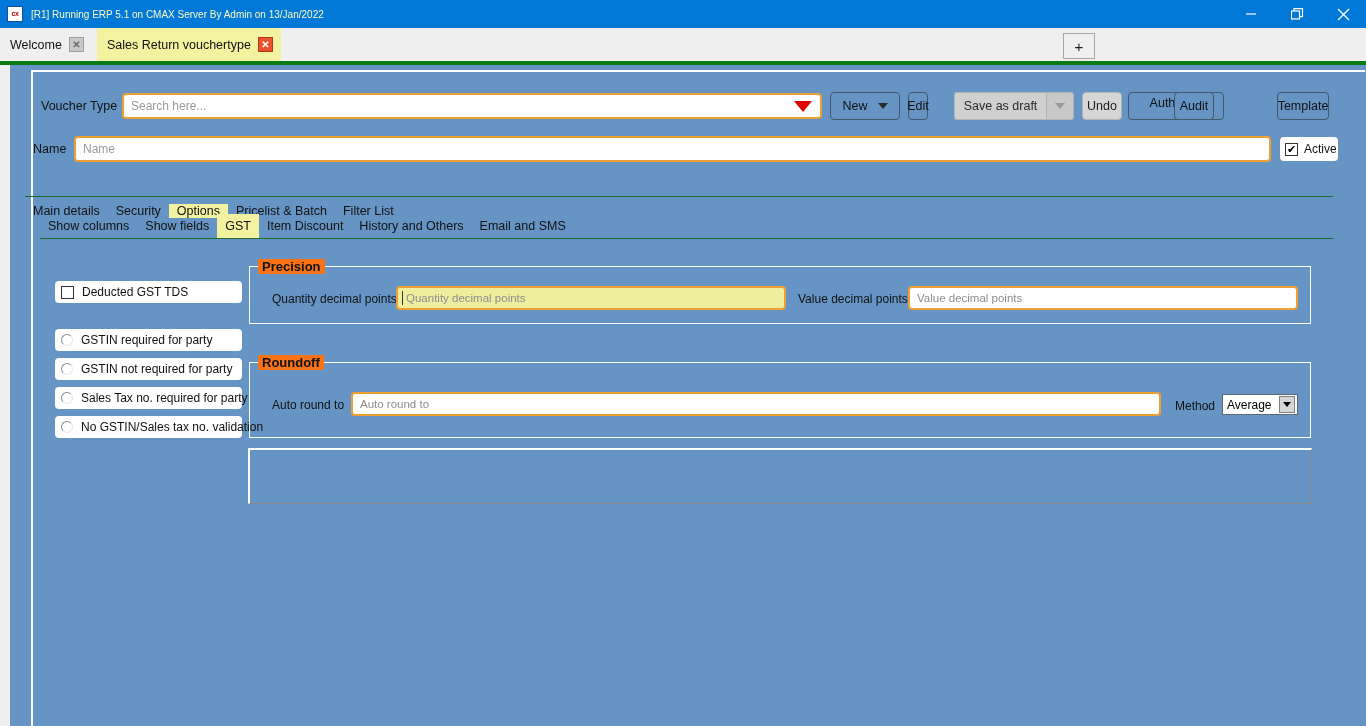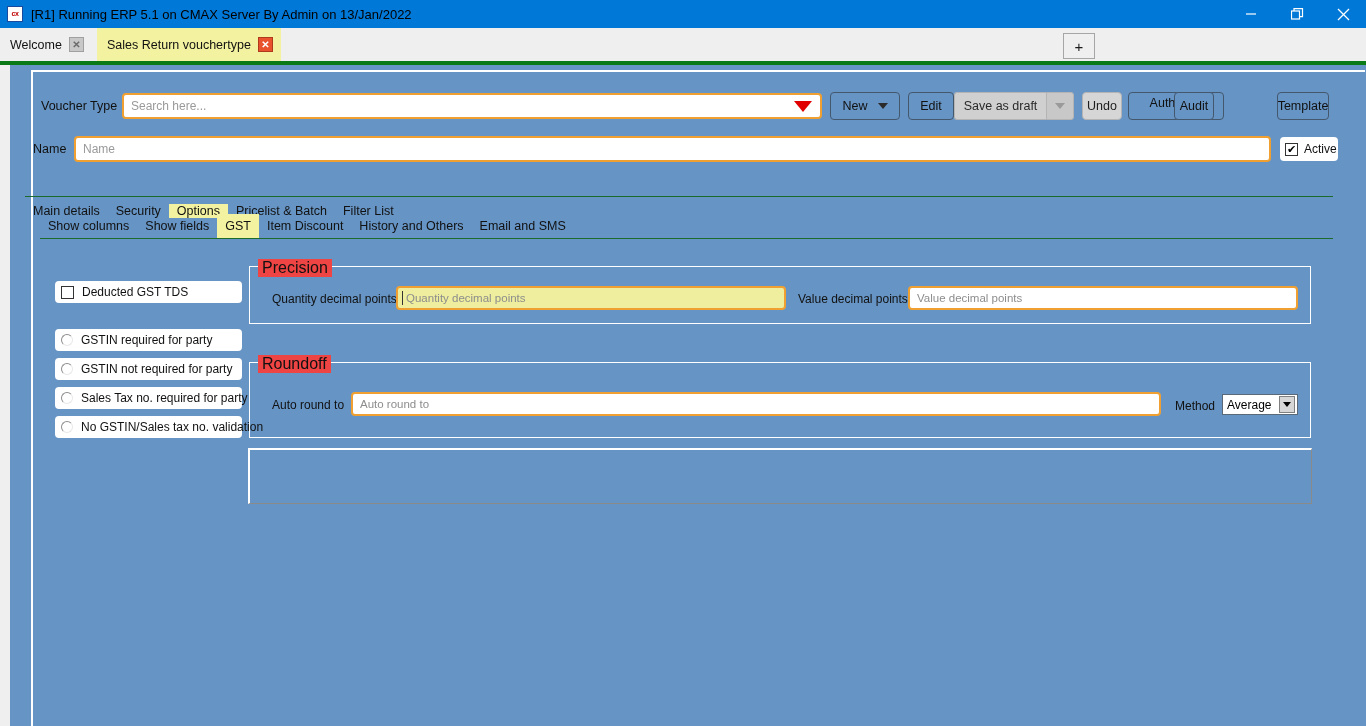--- a/index.html
+++ b/index.html
@@ -20,21 +20,21 @@
   #app-icon {
     width: 16px; height: 16px; margin-left: 7px; margin-right: 8px;
     background: #ffffff;
     border: 1px solid #1a4a9c;
     font-size: 7px; line-height: 14px; text-align: center;
     color: #c00000; font-weight: bold; letter-spacing: -0.5px;
     font-family: "Liberation Sans", sans-serif;
     flex: none;
   }
   #title-text {
-    color: #000000; font-size: 13px; white-space: nowrap;
+    color: #fef9c3; font-size: 10px; white-space: nowrap;
   }
   #win-controls { margin-left: auto; display: flex; height: 28px; }
   .win-btn {
     width: 46px; height: 28px; display: flex; align-items: center; justify-content: center;
     color: #ffffff;
   }
   .win-btn svg { display: block; }
 
   
   #tabstrip {
@@ -110,21 +110,21 @@
     font-size: 12.5px;
     display: flex; align-items: center; justify-content: center;
     white-space: nowrap;
   }
   .tb-btn .arrow {
     width: 0; height: 0; margin-left: 10px;
     border-left: 5px solid transparent; border-right: 5px solid transparent;
     border-top: 6px solid #2b2b2b;
   }
   #btn-new      { left: 830px;  width: 70px; }
-  #btn-edit     { left: 908px;  width: 46px; }
+  #btn-edit     { left: 908px;  width: 20px; }
   #btn-savedraft{
     left: 954px; width: 92px; background: #d0d0d0; border: 1px solid #b4b4b4;
     border-right: none; border-radius: 3px 0 0 3px; color: #2a2a2a;
   }
   #btn-savedraft-arrow {
     position: absolute; left: 1046px; top: 92px; width: 28px; height: 28px;
     background: #c8c8c8; border: 1px solid #b4b4b4; border-radius: 0 3px 3px 0;
     display: flex; align-items: center; justify-content: center;
   }
   #btn-savedraft-arrow i {
@@ -199,21 +199,21 @@
   #pill-r2    { top: 358px; }
   #pill-r3    { top: 387px; }
   #pill-r4    { top: 416px; }
 
   
   .fset {
     position: absolute; border: 1px solid #ffffff;
   }
   .fset-legend {
     position: absolute; top: -8px; left: 8px; padding: 0 4px;
-    background: #ef4444; font-size: 16px; color: #111111;
+    background: #f97316; font-size: 13px; color: #111111; font-weight: bold;
   }
   #fs-precision { left: 249px; top: 266px; width: 1062px; height: 58px; }
   #fs-roundoff  { left: 249px; top: 362px; width: 1062px; height: 76px; }
 
   .fld-label { position: absolute; font-size: 12px; color: #111111; white-space: nowrap; }
   .txtfield {
     position: absolute; height: 24px; border: 2px solid #f0a030; border-radius: 4px;
     background: #ffffff; display: flex; align-items: center;
   }
   .txtfield.yellow { background: #eeee9e; }

